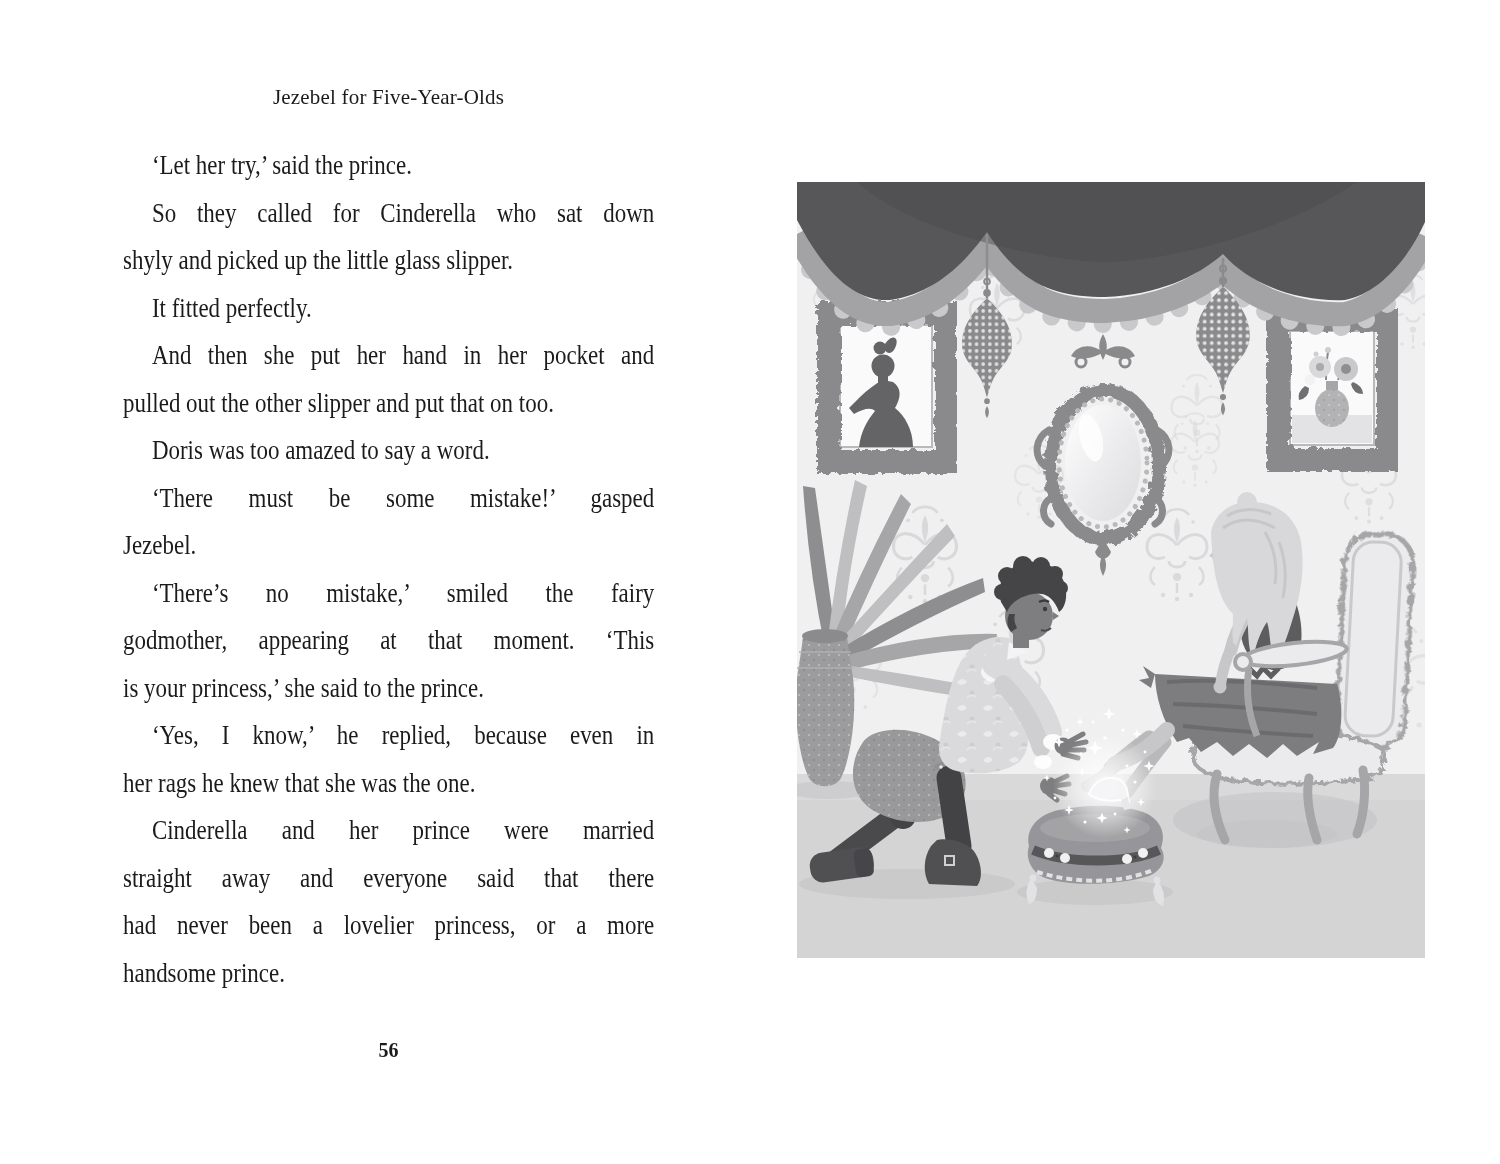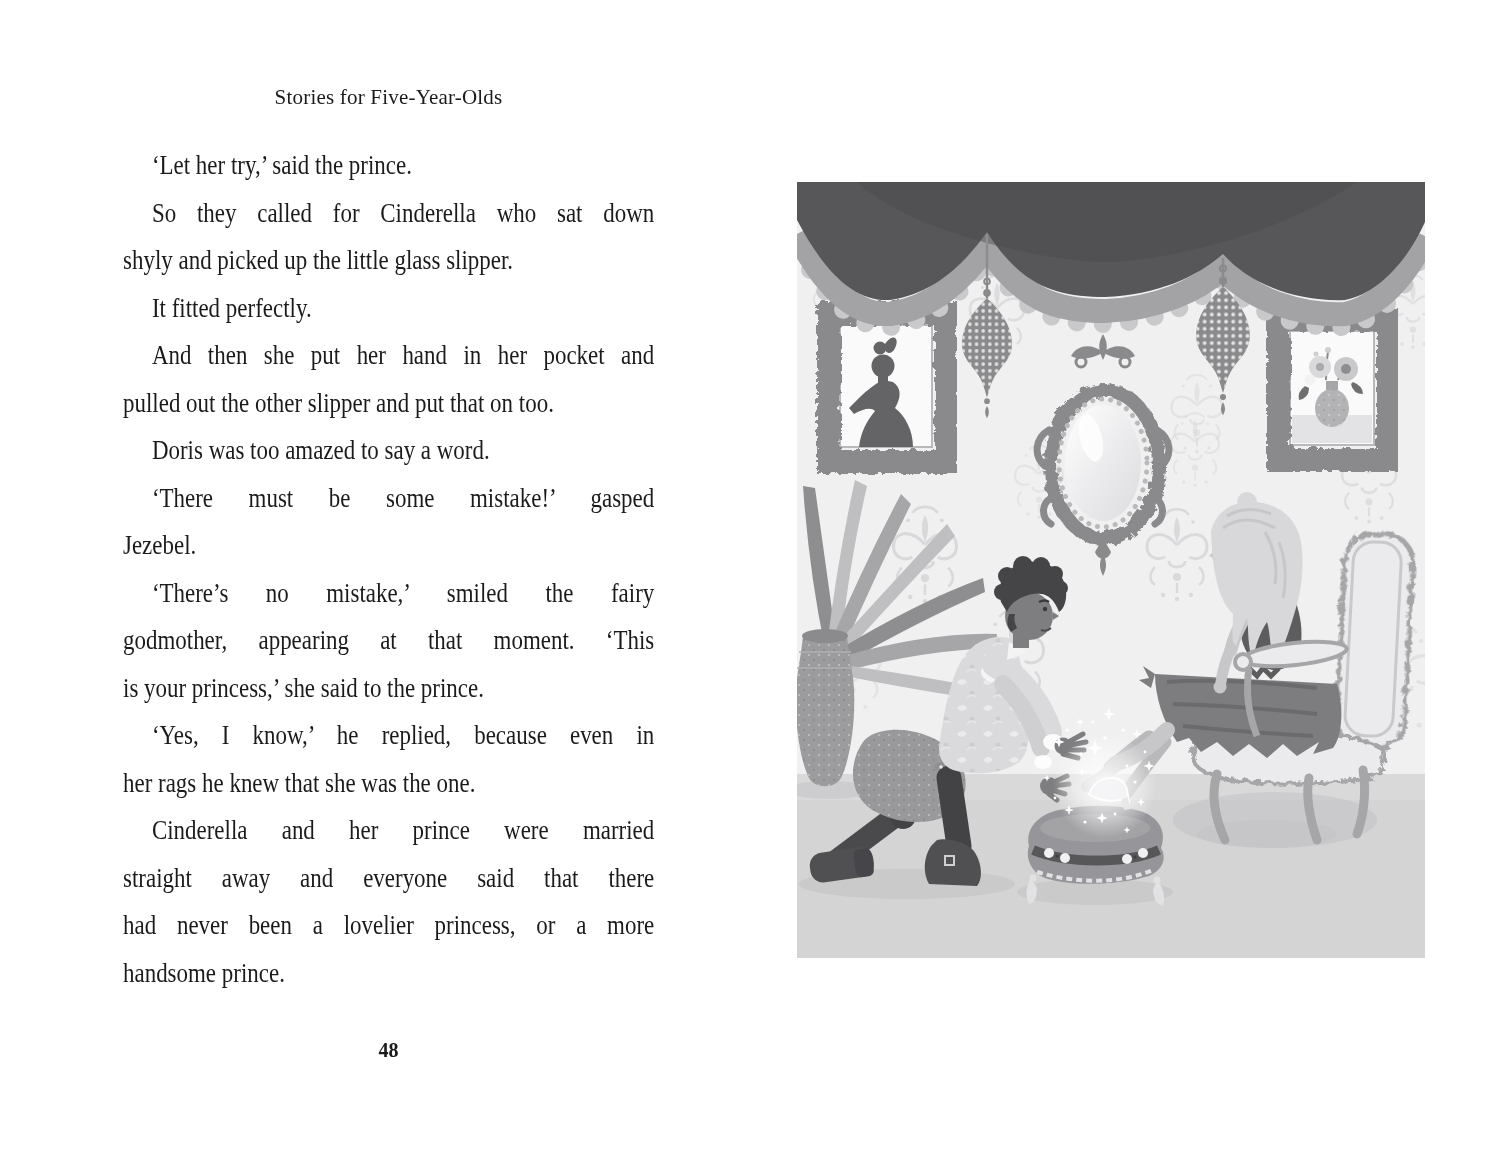--- a/index.html
+++ b/index.html
@@ -35,21 +35,21 @@
     position:absolute;left:123px;top:1039px;width:531px;
     text-align:center;font-size:20px;font-weight:bold;
   }
   .illus{position:absolute;left:797px;top:182px;width:628px;height:776px;}
 </style>
 </head>
 <body>
 
 <div class="page">
 
-  <div class="running-header">Stories for Five-Year-Olds</div>
+  <div class="running-header">Jezebel for Five-Year-Olds</div>
 
   <div class="story">
       <div class="line in">‘Let her try,’ said the prince.</div>
       <div class="line j in">So they called for Cinderella who sat down</div>
       <div class="line">shyly and picked up the little glass slipper.</div>
       <div class="line in">It fitted perfectly.</div>
       <div class="line j in">And then she put her hand in her pocket and</div>
       <div class="line">pulled out the other slipper and put that on too.</div>
       <div class="line in">Doris was too amazed to say a word.</div>
       <div class="line j in">‘There must be some mistake!’ gasped</div>
@@ -58,21 +58,21 @@
       <div class="line j">godmother, appearing at that moment. ‘This</div>
       <div class="line">is your princess,’ she said to the prince.</div>
       <div class="line j in">‘Yes, I know,’ he replied, because even in</div>
       <div class="line">her rags he knew that she was the one.</div>
       <div class="line j in">Cinderella and her prince were married</div>
       <div class="line j">straight away and everyone said that there</div>
       <div class="line j">had never been a lovelier princess, or a more</div>
       <div class="line">handsome prince.</div>
     </div>
 
-  <div class="folio">48</div>
+  <div class="folio">56</div>
 
   <svg class="illus" viewBox="0 0 628 776" xmlns="http://www.w3.org/2000/svg">
     <defs>
       <pattern id="perf" width="7" height="7" patternUnits="userSpaceOnUse">
         <circle cx="3" cy="3" r="1.9" fill="#ffffff" opacity="0.75"></circle>
       </pattern>
       <pattern id="lace" width="26" height="26" patternUnits="userSpaceOnUse">
         <path d="M4,6 q6,-6 10,0 q-6,6 -10,0 Z" fill="#ededef"></path>
         <circle cx="19" cy="17" r="2.5" fill="#c6c6c8" opacity=".7"></circle>
         <path d="M14,22 q5,-5 9,-1" stroke="#e6e6e8" stroke-width="2" fill="none"></path>

